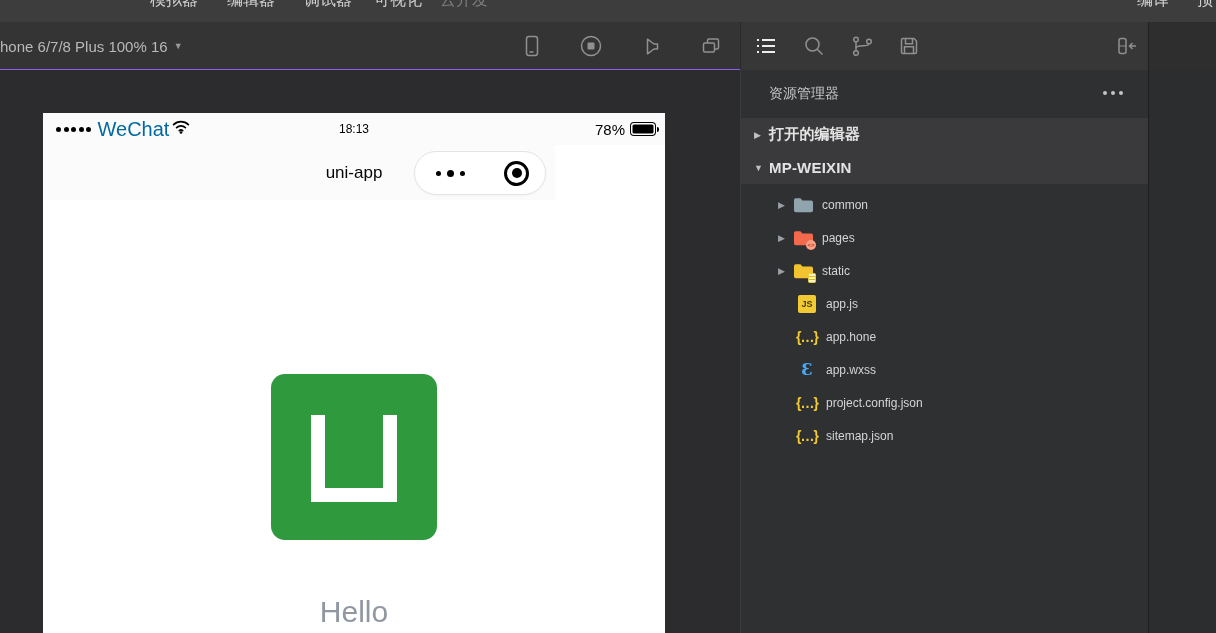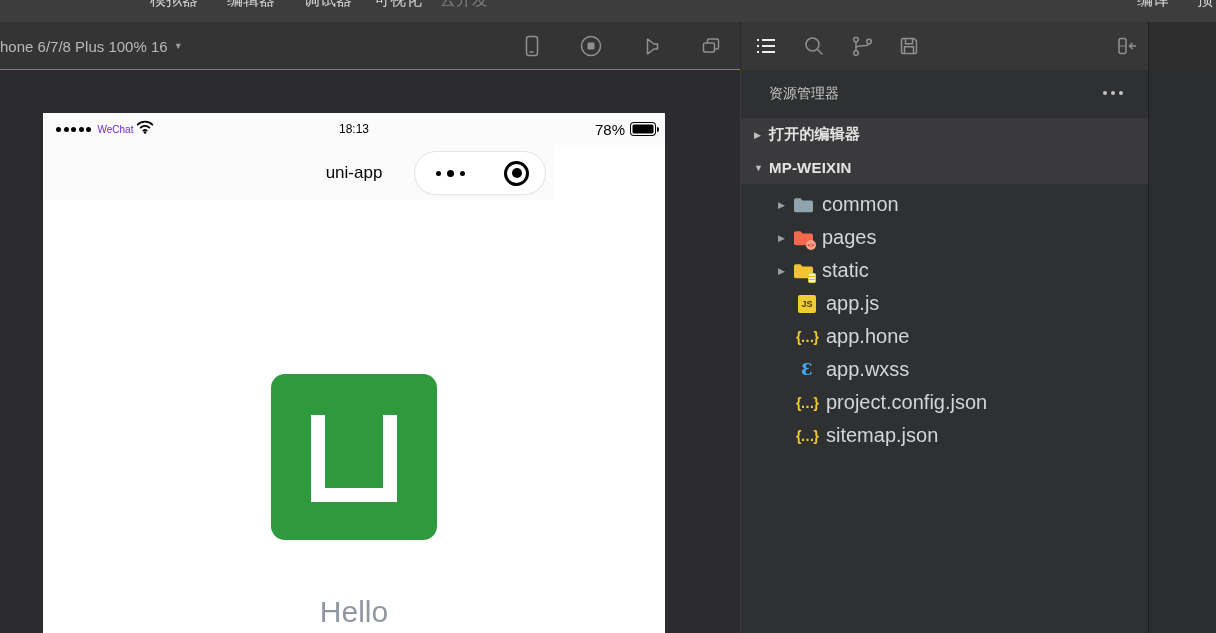--- a/index.html
+++ b/index.html
@@ -28,21 +28,21 @@
     align-items:center; justify-content:center; }
   .tbicon svg { display:block; }
 
   
   .sim-area { position:absolute; left:0; top:70px; width:740px; height:563px; background:#2c2c2e; }
   .phone { position:absolute; left:43px; top:43px; width:622px; height:520px; background:#ffffff; }
   .p-statusbar { position:absolute; left:0; top:0; width:622px; height:32px; background:#fbfbfb;
     display:flex; align-items:center; font-size:16px; color:#000; }
   .sig { display:flex; align-items:center; margin-left:13px; }
   .sig i { width:5px; height:5px; border-radius:50%; background:#000; margin-right:2.5px; }
-  .carrier { margin-left:4px; font-size:10px; color:#6d28d9; }
+  .carrier { margin-left:4px; font-size:20px; color:#0369a1; }
   .wifi { margin-left:3px; }
   .p-time { position:absolute; left:0; width:622px; text-align:center; font-size:12px; color:#000; }
   .p-batt { position:absolute; right:10px; top:0; height:32px; display:flex; align-items:center; }
   .batt-pct { font-size:15px; margin-right:6px; }
   .batt-body { position:relative; width:24px; height:12px; background:#000; border-radius:3px;
     box-shadow: inset 0 0 0 1.5px #fff, 0 0 0 1px #000; }
   .batt-cap { position:absolute; right:-4px; top:3.5px; width:2.5px; height:5px; background:#000;
     border-radius:0 2px 2px 0; }
 
   .p-navbar { position:absolute; left:0; top:32px; width:512px; height:55px; background:#fbfbfb; }
@@ -85,21 +85,21 @@
   .sec-row .sec-lbl { font-weight:bold; font-size:15px; color:#e4e4e4; letter-spacing:0.2px; }
 
   .tree { position:absolute; left:0; top:118px; width:408px; }
   .trow { position:absolute; left:0; width:408px; height:33px; display:flex; align-items:center;
     cursor:pointer; }
   .trow.has-arrow { padding-left:37px; }
   .trow.no-arrow { padding-left:55px; }
   .trow .arr { width:14px; font-size:9px; color:#9aa0a6; }
   .ticon { width:22px; height:20px; display:flex; align-items:center; justify-content:center;
     position:relative; }
-  .trow .lbl { margin-left:8px; font-size:20px; color:#d3d5d7; white-space:nowrap; }
+  .trow .lbl { margin-left:8px; font-size:12px; color:#d3d5d7; white-space:nowrap; }
 
   .badge-pages { position:absolute; right:-2px; bottom:-2px; width:10px; height:10px;
     border-radius:50%; background:#ff9e86; color:#b53a1c; font-size:6px; font-weight:bold;
     display:flex; align-items:center; justify-content:center; }
   .badge-static { position:absolute; right:-2px; bottom:-2px; width:8px; height:10px;
     border-radius:1.5px; background:#fdf3c0;
     background-image:repeating-linear-gradient(#fdf3c0 0 2px, #e0b90a 2px 3px); border:1px solid #e9cc3a; }
 
   .jsicon { width:18px; height:18px; background:#f2ca34; border-radius:2px; color:#463a00;
     font-size:9px; font-weight:bold; display:flex; align-items:center; justify-content:center; }

